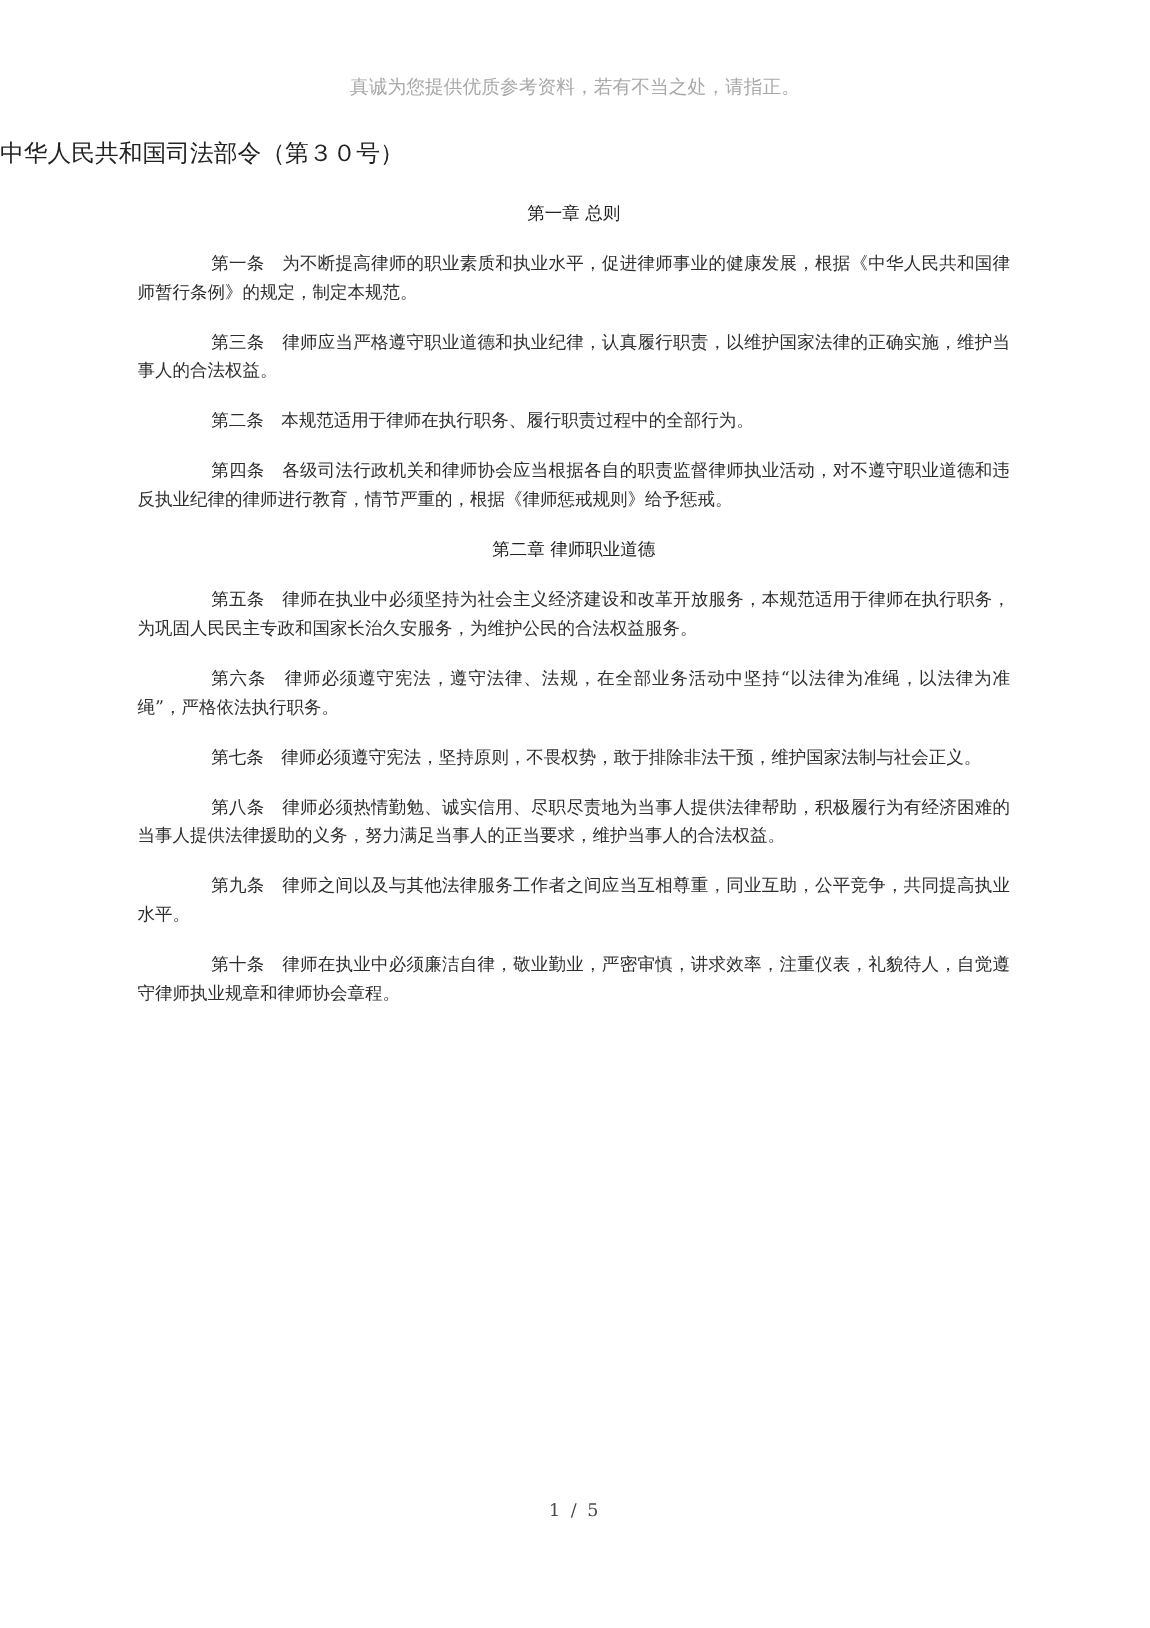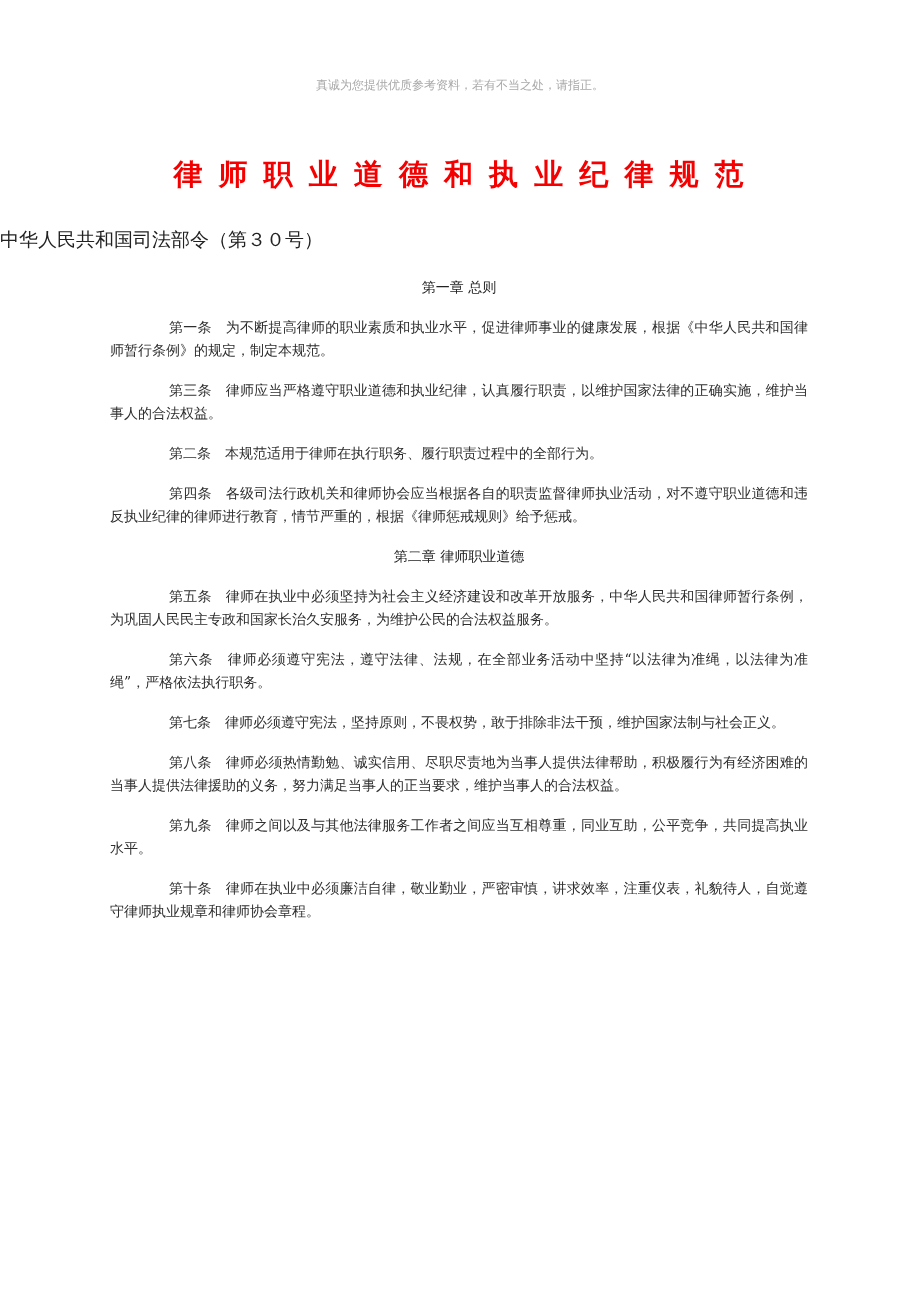--- a/index.html
+++ b/index.html
@@ -7,23 +7,23 @@
     position: relative;
     width: 920px;
     height: 1302px;
     margin: 0 auto;
     background: #ffffff;
     overflow: hidden;
     font-family: "DejaVu Serif", "Liberation Serif", serif;
     color: #2e2e2e;
   }
   .top-note {
-    padding-top: 76px;
+    padding-top: 60px;
     text-align: center;
-    font-size: 12px;
+    font-size: 15px;
     line-height: 18px;
     color: #a9a9a9;
   }
   .doc-title {
     margin: 60px 0 0 0;
     text-align: center;
     font-size: 29px;
     line-height: 40px;
     font-weight: bold;
     color: #f40000;
@@ -64,33 +64,35 @@
     color: #4a4a4a;
   }
 </style>
 </head>
 <body>
 
 <div class="page">
 
   <div class="top-note">真诚为您提供优质参考资料，若有不当之处，请指正。</div>
 
-  <h1 class="doc-title">律 师 职 业 道 德 和 执 业 纪 律 规 范</h1>
 
   <div class="doc-subtitle">中华人民共和国司法部令（第３０号）</div>
 
   <div class="content">
     <div class="chapter">第一章 总则</div>
     <p class="article">第一条　为不断提高律师的职业素质和执业水平，促进律师事业的健康发展，根据《中华人民共和国律师暂行条例》的规定，制定本规范。</p>
     <p class="article">第三条　律师应当严格遵守职业道德和执业纪律，认真履行职责，以维护国家法律的正确实施，维护当事人的合法权益。</p>
     <p class="article">第二条　本规范适用于律师在执行职务、履行职责过程中的全部行为。</p>
     <p class="article">第四条　各级司法行政机关和律师协会应当根据各自的职责监督律师执业活动，对不遵守职业道德和违反执业纪律的律师进行教育，情节严重的，根据《律师惩戒规则》给予惩戒。</p>
     <div class="chapter">第二章 律师职业道德</div>
-    <p class="article">第五条　律师在执业中必须坚持为社会主义经济建设和改革开放服务，中华人民共和国律师暂行条例，为巩固人民民主专政和国家长治久安服务，为维护公民的合法权益服务。</p>
+    <p class="article">第五条　律师在执业中必须坚持为社会主义经济建设和改革开放服务，本规范适用于律师在执行职务，为巩固人民民主专政和国家长治久安服务，为维护公民的合法权益服务。</p>
     <p class="article">第六条　律师必须遵守宪法，遵守法律、法规，在全部业务活动中坚持“以法律为准绳，以法律为准绳”，严格依法执行职务。</p>
     <p class="article">第七条　律师必须遵守宪法，坚持原则，不畏权势，敢于排除非法干预，维护国家法制与社会正义。</p>
     <p class="article">第八条　律师必须热情勤勉、诚实信用、尽职尽责地为当事人提供法律帮助，积极履行为有经济困难的当事人提供法律援助的义务，努力满足当事人的正当要求，维护当事人的合法权益。</p>
     <p class="article">第九条　律师之间以及与其他法律服务工作者之间应当互相尊重，同业互助，公平竞争，共同提高执业水平。</p>
     <p class="article">第十条　律师在执业中必须廉洁自律，敬业勤业，严密审慎，讲求效率，注重仪表，礼貌待人，自觉遵守律师执业规章和律师协会章程。</p>
   </div>
 
+  <div class="footer">
+    <span>1 / 5</span>
+  </div>
 
 </div>
 
 </body></html>

